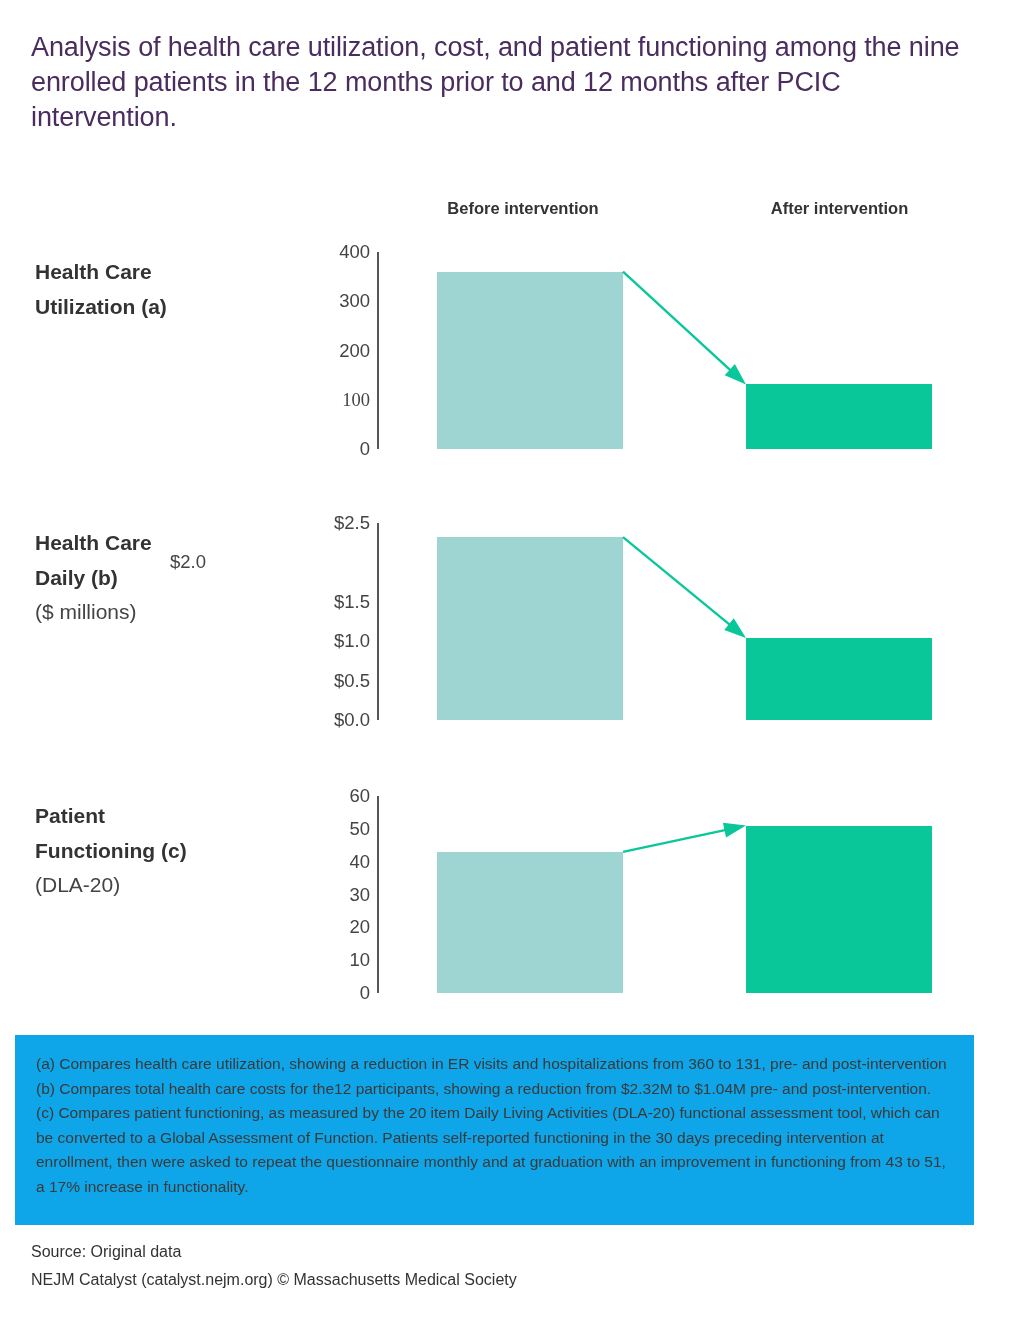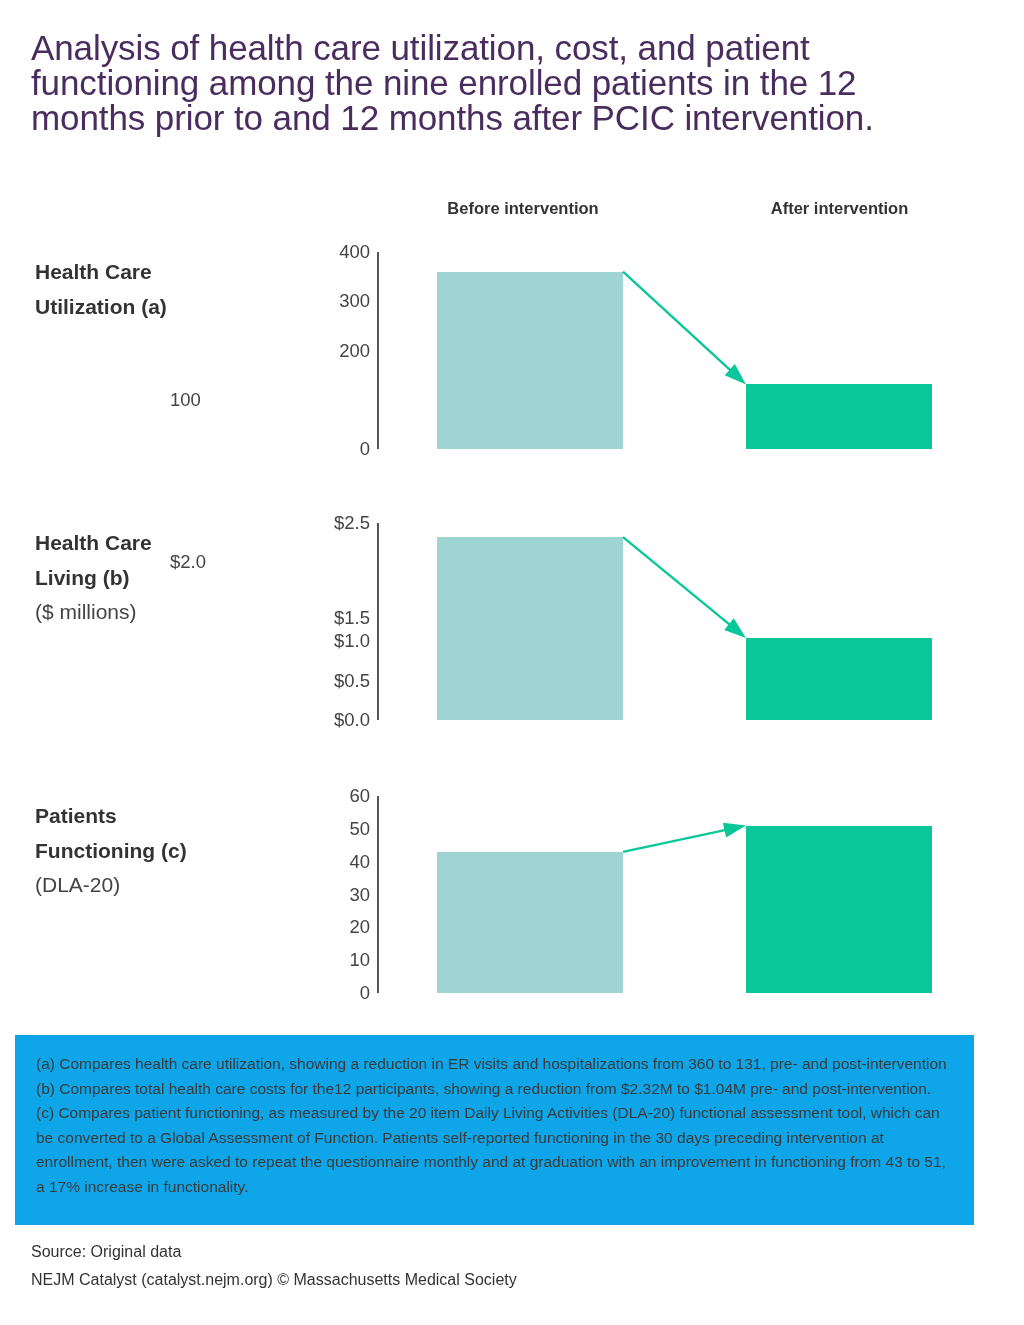--- a/index.html
+++ b/index.html
@@ -15,21 +15,21 @@
     color: #333333;
     overflow: hidden;
   }
 
   
   .title {
     position: absolute;
     left: 31px;
     top: 30px;
     width: 930px;
-    font-size: 35px;
+    font-size: 27px;
     line-height: 35px;
     font-weight: 400;
     color: #4a2d5e;
     letter-spacing: -0.1px;
   }
 
   
   .col-head {
     position: absolute;
     top: 199px;
@@ -138,57 +138,57 @@
 <div class="col-head after">After intervention</div>
 
 <div class="chart-block" id="row-0" style="top: 0px; height: 0px;">
     <div class="row-label" style="top: 254px;">
       <div class="main">Health Care</div>
       <div class="main">Utilization (a)</div>
     </div>
     <div class="plot">
       <div class="axis-line" style="left: 377px; top: 252px; height: 197px;"></div>
       <div class="tick-label" style="left: 170px; width: 200px; text-align: right; top: 449px;"><span>0</span></div>
-      <div class="tick-label" style="left: 170px; width: 200px; text-align: left; top: 399.75px;"><span>100</span></div>
+      <div class="tick-label" style="left: 170px; width: 200px; text-align: right; top: 399.75px; font-family: Liberation Serif, serif;"><span>100</span></div>
       <div class="tick-label" style="left: 170px; width: 200px; text-align: right; top: 350.5px;"><span>200</span></div>
       <div class="tick-label" style="left: 170px; width: 200px; text-align: right; top: 301.25px;"><span>300</span></div>
       <div class="tick-label" style="left: 170px; width: 200px; text-align: right; top: 252px;"><span>400</span></div>
       <div class="bar before" style="left: 437px; width: 186px; top: 271.7px; height: 177.3px;"></div>
       <div class="bar after" style="left: 746px; width: 186px; top: 384.483px; height: 64.5175px;"></div>
       <svg class="arrow-svg" width="1024" height="1325">
         <line x1="623" y1="271.7" x2="732.7329717567366" y2="372.3175519280825" stroke="#0ac79a" stroke-width="2.4"></line>
         <polygon points="746,384.4825 724.7160148949346,375.1421585690161 734.8534716215325,364.0863016996299" fill="#0ac79a"></polygon>
       </svg>
     </div>
   </div>
 <div class="chart-block" id="row-1" style="top: 0px; height: 0px;">
     <div class="row-label" style="top: 525px;">
       <div class="main">Health Care</div>
-      <div class="main">Living (b)</div>
+      <div class="main">Daily (b)</div>
       <div class="sub">($ millions)</div>
     </div>
     <div class="plot">
       <div class="axis-line" style="left: 377px; top: 523px; height: 197px;"></div>
       <div class="tick-label" style="left: 170px; width: 200px; text-align: right; top: 720px;"><span>$0.0</span></div>
       <div class="tick-label" style="left: 170px; width: 200px; text-align: right; top: 680.6px;"><span>$0.5</span></div>
       <div class="tick-label" style="left: 170px; width: 200px; text-align: right; top: 641.2px;"><span>$1.0</span></div>
-      <div class="tick-label" style="left: 170px; width: 200px; text-align: right; top: 601.8px; margin-top: 16px;"><span>$1.5</span></div>
+      <div class="tick-label" style="left: 170px; width: 200px; text-align: right; top: 601.8px;"><span>$1.5</span></div>
       <div class="tick-label" style="left: 170px; width: 200px; text-align: left; top: 562.4px;"><span>$2.0</span></div>
       <div class="tick-label" style="left: 170px; width: 200px; text-align: right; top: 523px;"><span>$2.5</span></div>
       <div class="bar before" style="left: 437px; width: 186px; top: 537.184px; height: 182.816px;"></div>
       <div class="bar after" style="left: 746px; width: 186px; top: 638.048px; height: 81.952px;"></div>
       <svg class="arrow-svg" width="1024" height="1325">
         <line x1="623" y1="537.184" x2="732.0814017078155" y2="626.634296763066" stroke="#0ac79a" stroke-width="2.4"></line>
         <polygon points="746,638.048 724.2326701830519,629.8973342210463 733.7440895471638,618.2985023108927" fill="#0ac79a"></polygon>
       </svg>
     </div>
   </div>
 <div class="chart-block" id="row-2" style="top: 0px; height: 0px;">
     <div class="row-label" style="top: 798px;">
-      <div class="main">Patients</div>
+      <div class="main">Patient</div>
       <div class="main">Functioning (c)</div>
       <div class="sub">(DLA-20)</div>
     </div>
     <div class="plot">
       <div class="axis-line" style="left: 377px; top: 796px; height: 197px;"></div>
       <div class="tick-label" style="left: 170px; width: 200px; text-align: right; top: 993px;"><span>0</span></div>
       <div class="tick-label" style="left: 170px; width: 200px; text-align: right; top: 960.167px;"><span>10</span></div>
       <div class="tick-label" style="left: 170px; width: 200px; text-align: right; top: 927.333px;"><span>20</span></div>
       <div class="tick-label" style="left: 170px; width: 200px; text-align: right; top: 894.5px;"><span>30</span></div>
       <div class="tick-label" style="left: 170px; width: 200px; text-align: right; top: 861.667px;"><span>40</span></div>

